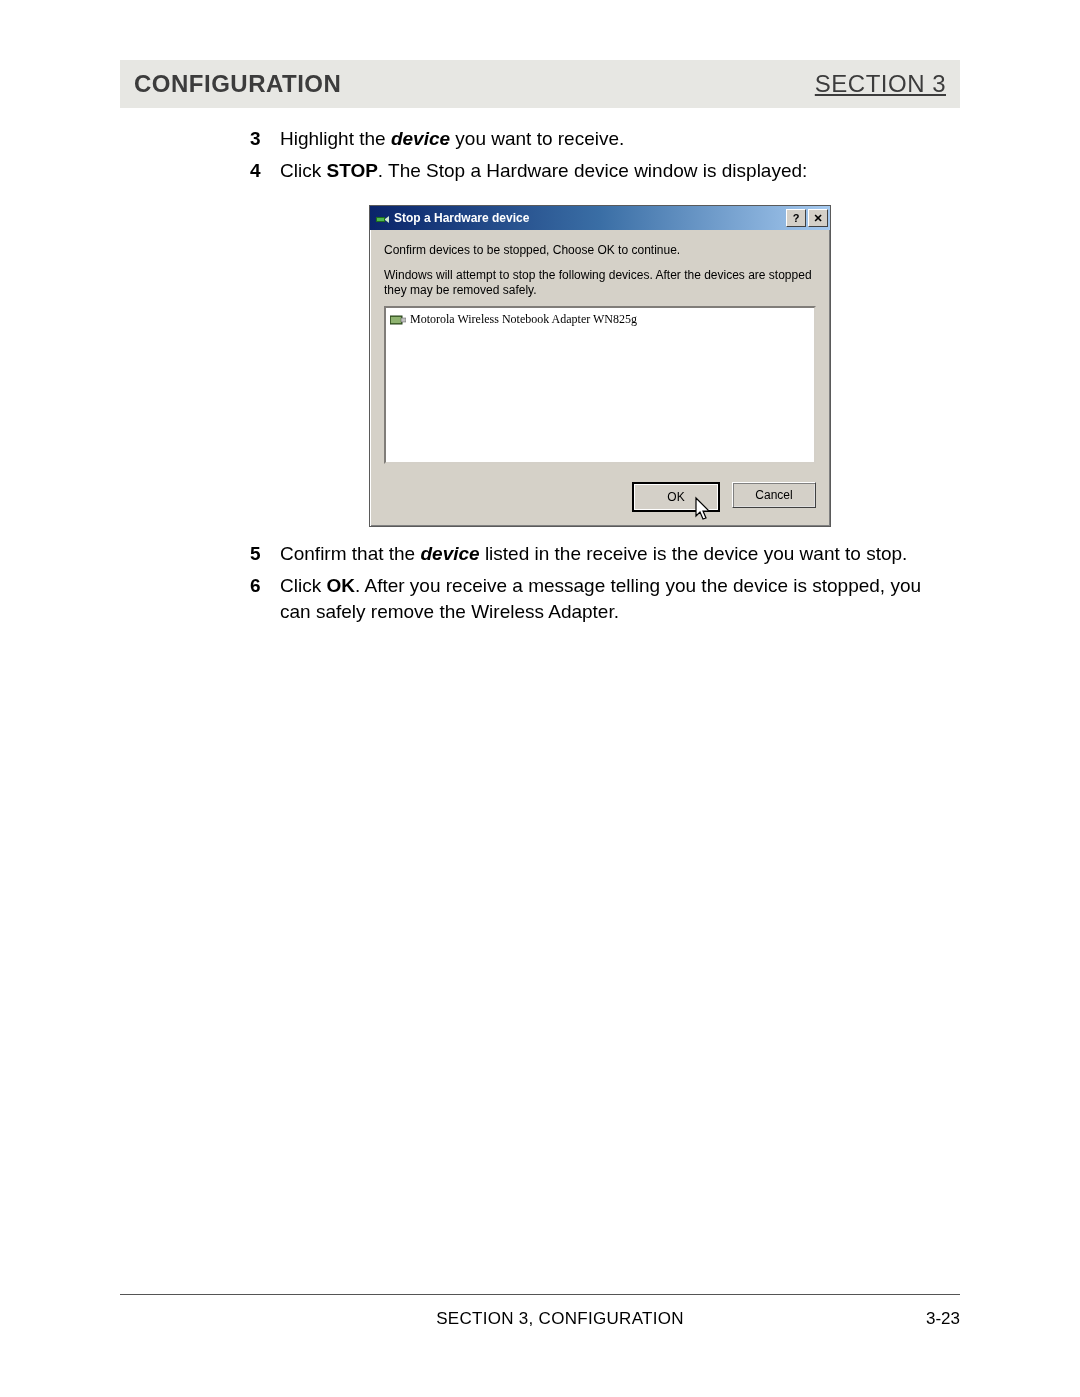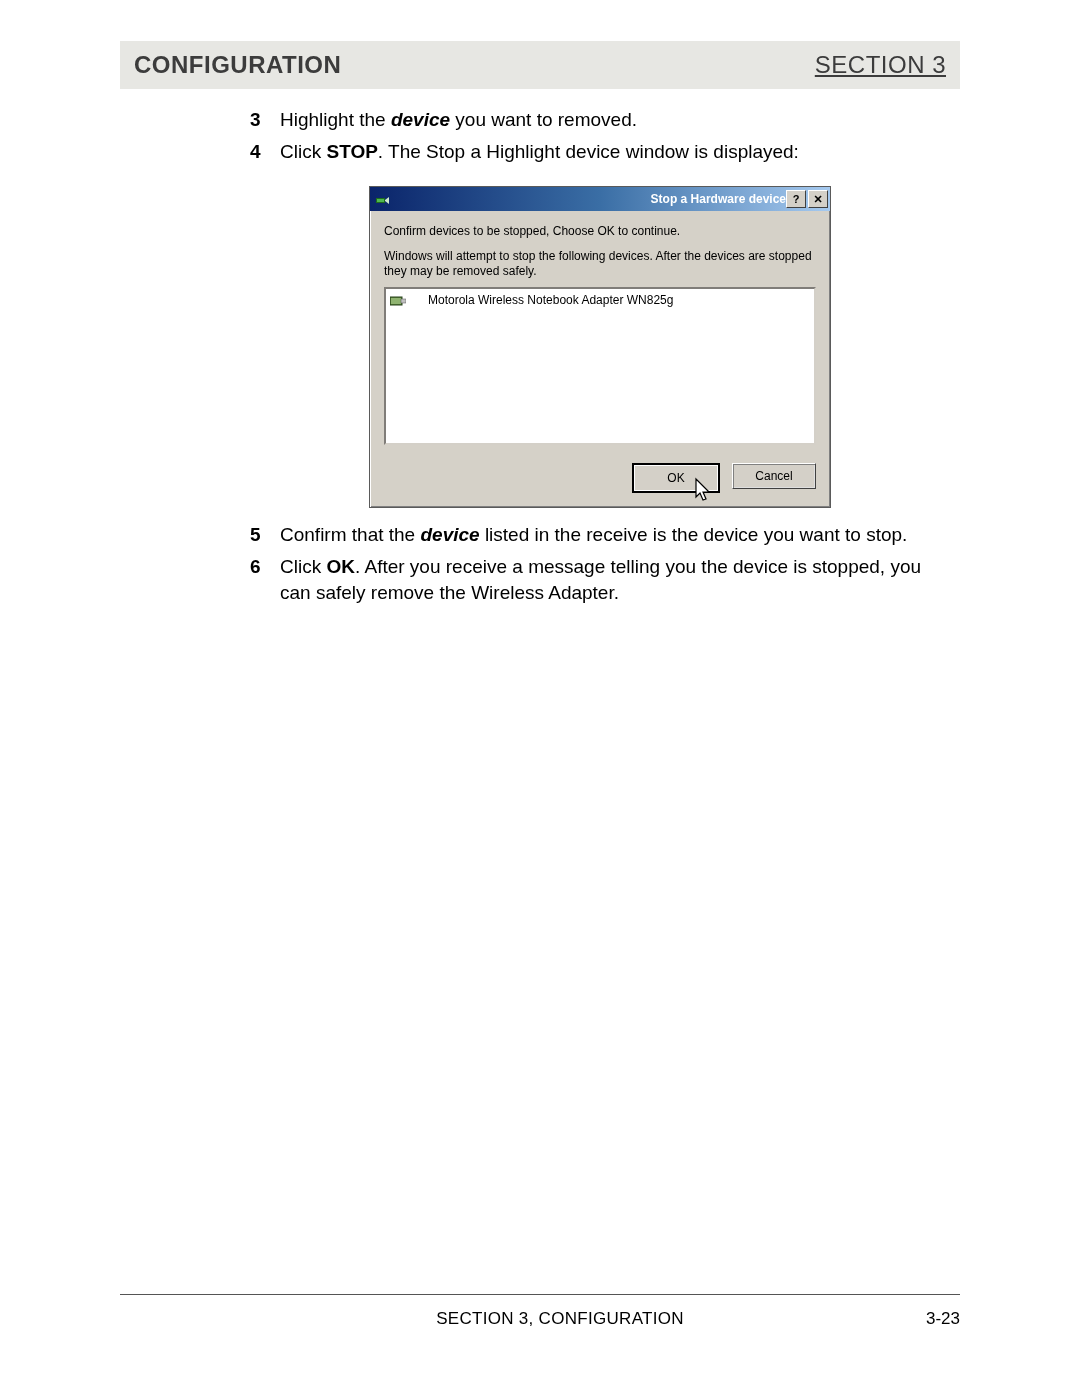--- a/index.html
+++ b/index.html
@@ -1,39 +1,39 @@
 <!DOCTYPE html>
 <html><head>
 <meta charset="utf-8">
 <style>
   html,body{margin:0;padding:0;background:#fff;font-family:Arial,Helvetica,sans-serif;color:#000;}
-  .page{width:1080px;height:1397px;margin:0 auto;position:relative;background:#fff;box-sizing:border-box;padding:41px 120px 0 120px;}
+  .page{width:1080px;height:1397px;margin:0 auto;position:relative;background:#fff;box-sizing:border-box;padding:60px 120px 0 120px;}
   .header-bar{background:#e7e7e3;height:48px;display:flex;align-items:center;justify-content:space-between;padding:0 14px;margin:0 0 18px 0;}
   .header-title{font-weight:bold;letter-spacing:.5px;font-size:24px;color:#3c3c3c;}
   .header-section{font-size:24px;color:#3c3c3c;letter-spacing:.5px;text-decoration:underline;}
   .body{padding-left:130px;padding-right:10px;font-size:19px;line-height:1.35;}
   .step{display:flex;margin:6px 0;}
   .step-num{font-weight:bold;width:30px;flex:none;}
   .step-txt{flex:1;}
   .bi{font-weight:bold;font-style:italic;}
   .b{font-weight:bold;}
   .shot-wrap{margin:22px 0 14px 0;display:flex;justify-content:center;}
   
   .dlg{width:460px;background:#d5d1c8;border:1px solid #5a5a5a;box-shadow:1px 1px 0 #fff inset,-1px -1px 0 #808080 inset;font-family:Tahoma,Arial,sans-serif;font-size:12px;color:#000;}
   .titlebar{height:22px;background:linear-gradient(90deg,#0a246a 0%,#3a6ea5 50%,#a6caf0 100%);display:flex;align-items:center;padding:1px 2px;color:#fff;font-weight:bold;}
   .titlebar .tb-icon{width:16px;height:16px;margin:0 4px 0 2px;display:flex;align-items:center;justify-content:center;}
   .titlebar .tb-icon svg{display:block;}
-  .titlebar .tb-text{flex:1;font-size:12px;text-align:right;}
+  .titlebar .tb-text{flex:1;font-size:12px;}
   .tb-btns{display:flex;gap:2px;}
   .tb-btn{width:18px;height:16px;background:#d4d0c8;border:1px solid #fff;border-right-color:#404040;border-bottom-color:#404040;display:flex;align-items:center;justify-content:center;font-size:11px;font-weight:bold;color:#000;font-family:Tahoma,Arial;line-height:1;}
   .dlg-body{padding:12px 14px 14px 14px;}
   .dlg-text{font-size:12px;margin-bottom:10px;}
   .dlg-sub{font-size:12px;margin-bottom:8px;line-height:1.25;}
   .listbox{background:#fff;border:2px inset #d4d0c8;height:150px;padding:2px;overflow:hidden;}
-  .list-item{display:flex;align-items:center;gap:22px;padding:1px 2px;font-size:12px;}
+  .list-item{display:flex;align-items:center;gap:4px;padding:1px 2px;font-size:12px;font-family:Liberation Serif, serif;}
   .dev-icon{width:16px;height:14px;flex:none;}
   .btn-row{display:flex;justify-content:flex-end;gap:12px;margin-top:18px;position:relative;}
   .win-btn{width:82px;height:24px;background:#d4d0c8;border:1px solid #404040;border-top-color:#fff;border-left-color:#fff;box-shadow:1px 1px 0 #808080 inset,-1px -1px 0 #dfdfdf inset;font-size:12px;font-family:Tahoma,Arial;display:flex;align-items:center;justify-content:center;}
   .win-btn.default{border:2px solid #000;box-shadow:0 0 0 1px #fff inset,1px 1px 0 #808080 inset;width:84px;height:26px;}
   .cursor{position:absolute;right:102px;bottom:-10px;pointer-events:none;}
   .cursor svg{display:block;}
   .footer{position:absolute;left:120px;right:120px;bottom:68px;}
   .footer-rule{border:none;border-top:1px solid #555;margin:0 0 14px 0;}
   .footer-row{display:flex;font-size:17px;}
   .footer-left{flex:1;text-align:center;padding-left:120px;letter-spacing:.3px;}
@@ -46,25 +46,25 @@
 
   <div class="header-bar">
     <span class="header-title">CONFIGURATION</span>
     <span class="header-section">SECTION 3</span>
   </div>
 
   <div class="body">
     <div id="steps-before">
         <div class="step">
           <div class="step-num">3</div>
-          <div class="step-txt"><span>Highlight the </span><span class="bi">device</span><span> you want to removed.</span></div>
+          <div class="step-txt"><span>Highlight the </span><span class="bi">device</span><span> you want to receive.</span></div>
         </div>
         <div class="step">
           <div class="step-num">4</div>
-          <div class="step-txt"><span>Click </span><span class="b">STOP</span><span>. The Stop a Highlight device window is displayed:</span></div>
+          <div class="step-txt"><span>Click </span><span class="b">STOP</span><span>. The Stop a Hardware device window is displayed:</span></div>
         </div>
       </div>
 
     <div class="shot-wrap">
       <div class="dlg">
         <div class="titlebar">
           <span class="tb-icon">
             <svg width="16" height="16" viewBox="0 0 16 16">
               <rect x="2" y="7" width="9" height="5" fill="#1e6b1e"></rect>
               <rect x="3" y="8" width="7" height="3" fill="#4fb84f"></rect>

